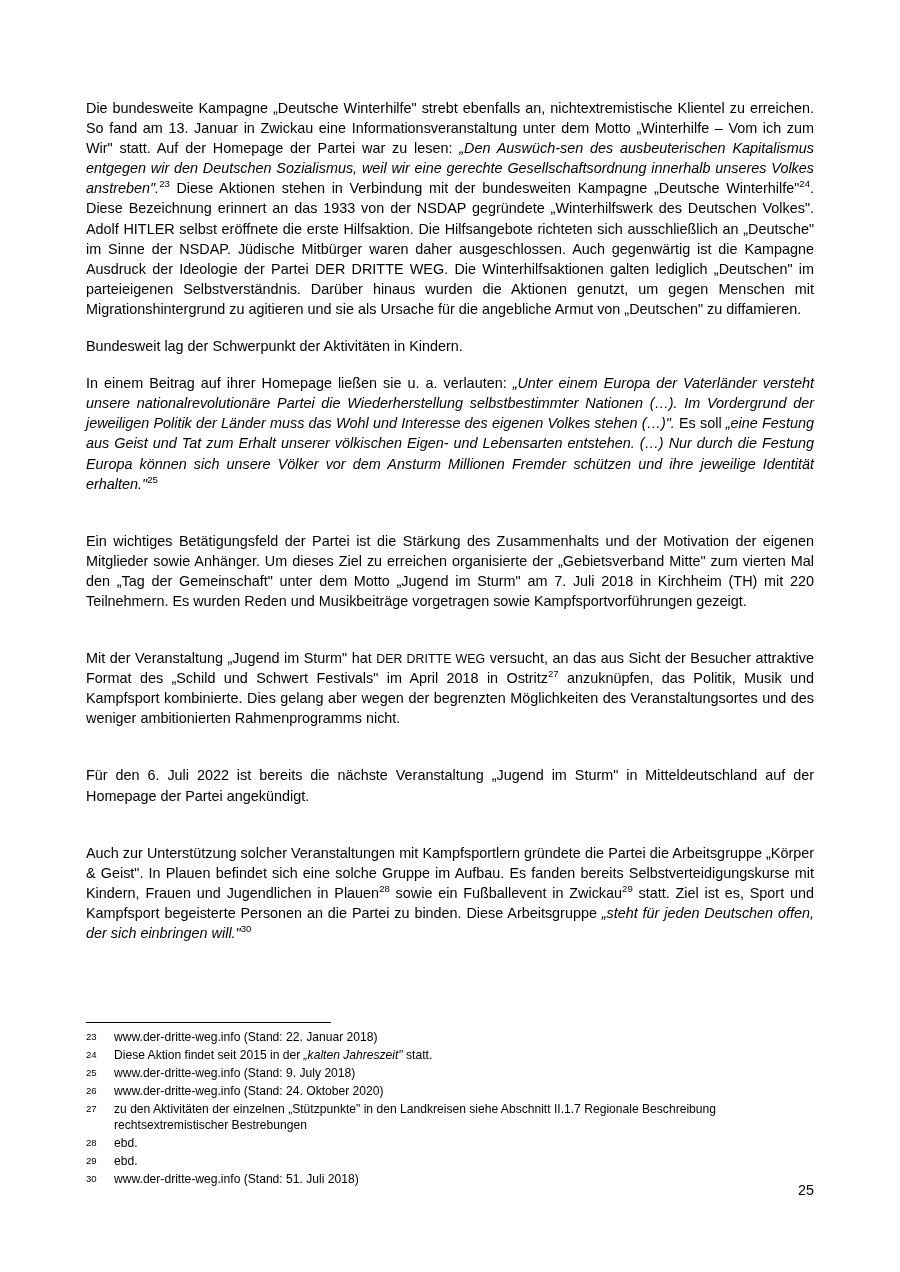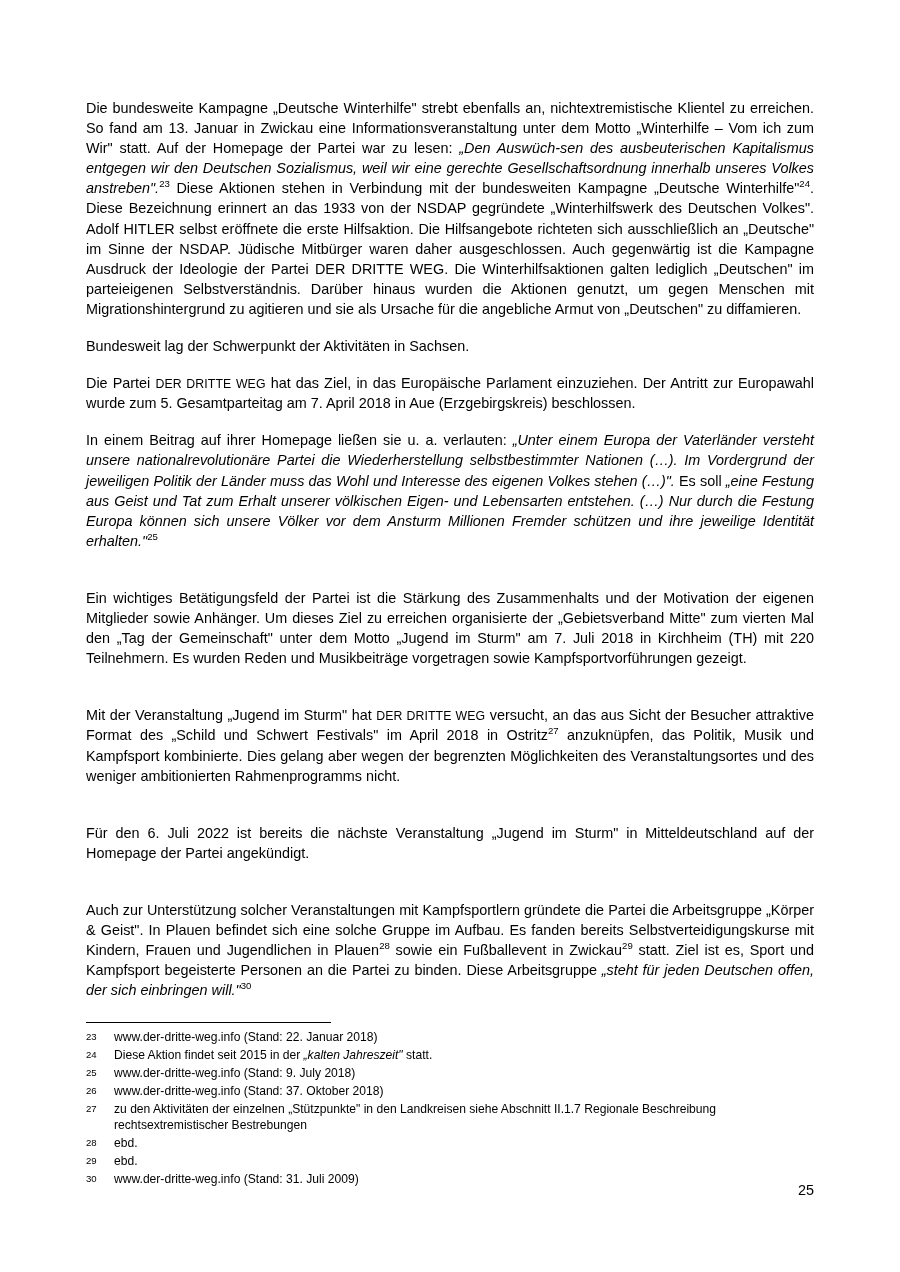--- a/index.html
+++ b/index.html
@@ -85,26 +85,23 @@
 
 <div class="page">
 
   <div class="body-text">
 
     <p class="para">
       <span>Die bundesweite Kampagne „Deutsche Winterhilfe" strebt ebenfalls an, nichtextremistische Klientel zu erreichen. So fand am 13. Januar in Zwickau eine Informationsveranstaltung unter dem Motto „Winterhilfe – Vom ich zum Wir" statt. Auf der Homepage der Partei war zu lesen: </span><span class="it">„Den Auswüch-sen des ausbeuterischen Kapitalismus entgegen wir den Deutschen Sozialismus, weil wir eine gerechte Gesellschaftsordnung innerhalb unseres Volkes anstreben".</span><sup>23</sup><span> Diese Aktionen stehen in Verbindung mit der bundesweiten Kampagne „Deutsche Winterhilfe"</span><sup>24</sup><span>. Diese Bezeichnung erinnert an das 1933 von der NSDAP gegründete „Winterhilfswerk des Deutschen Volkes". Adolf HITLER selbst eröffnete die erste Hilfsaktion. Die Hilfsangebote richteten sich ausschließlich an „Deutsche" im Sinne der NSDAP. Jüdische Mitbürger waren daher ausgeschlossen. Auch gegenwärtig ist die Kampagne Ausdruck der Ideologie der Partei DER DRITTE WEG. Die Winterhilfsaktionen galten lediglich „Deutschen" im parteieigenen Selbstverständnis. Darüber hinaus wurden die Aktionen genutzt, um gegen Menschen mit Migrationshintergrund zu agitieren und sie als Ursache für die angebliche Armut von „Deutschen" zu diffamieren.</span>
     </p>
 
     <p class="para">
-      <span>Bundesweit lag der Schwerpunkt der Aktivitäten in Sachsen.</span>
+      <span>Bundesweit lag der Schwerpunkt der Aktivitäten in Kindern.</span>
     </p>
 
-    <p class="para">
-      <span>Die Partei </span><span class="smallcaps">DER DRITTE WEG</span><span> hat das Ziel, in das Europäische Parlament einzuziehen. Der Antritt zur Europawahl wurde zum 5. Gesamtparteitag am 7. April 2018 in Aue (Erzgebirgskreis) beschlossen.</span>
-    </p>
 
     <p class="para">
       <span>In einem Beitrag auf ihrer Homepage ließen sie u. a. verlauten: </span><span class="it">„Unter einem Europa der Vaterländer versteht unsere nationalrevolutionäre Partei die Wiederherstellung selbstbestimmter Nationen (…). Im Vordergrund der jeweiligen Politik der Länder muss das Wohl und Interesse des eigenen Volkes stehen (…)". </span><span>Es soll </span><span class="it">„eine Festung aus Geist und Tat zum Erhalt unserer völkischen Eigen- und Lebensarten entstehen. (…) Nur durch die Festung Europa können sich unsere Völker vor dem Ansturm Millionen Fremder schützen und ihre jeweilige Identität erhalten."</span><sup>25</sup>
     </p>
 
 
     <p class="para tight">
       <span>Ein wichtiges Betätigungsfeld der Partei ist die Stärkung des Zusammenhalts und der Motivation der eigenen Mitglieder sowie Anhänger. Um dieses Ziel zu erreichen organisierte der „Gebietsverband Mitte" zum vierten Mal den „Tag der Gemeinschaft" unter dem Motto „Jugend im Sturm" am 7. Juli 2018 in Kirchheim (TH) mit 220 Teilnehmern. Es wurden Reden und Musikbeiträge vorgetragen sowie Kampfsportvorführungen gezeigt.</span>
     </p>
 
@@ -135,39 +132,39 @@
       <span class="fn-text">Diese Aktion findet seit 2015 in der <span class="it">„kalten Jahreszeit"</span> statt.</span>
     </div>
 
     <div class="fn-item">
       <span class="fn-num">25</span>
       <span class="fn-text">www.der-dritte-weg.info (Stand: 9. July 2018)</span>
     </div>
 
     <div class="fn-item">
       <span class="fn-num">26</span>
-      <span class="fn-text">www.der-dritte-weg.info (Stand: 37. Oktober 2018)</span>
+      <span class="fn-text">www.der-dritte-weg.info (Stand: 24. Oktober 2020)</span>
     </div>
 
     <div class="fn-item">
       <span class="fn-num">27</span>
       <span class="fn-text">zu den Aktivitäten der einzelnen „Stützpunkte" in den Landkreisen siehe Abschnitt II.1.7 Regionale Beschreibung rechtsextremistischer Bestrebungen</span>
     </div>
 
     <div class="fn-item">
       <span class="fn-num">28</span>
       <span class="fn-text">ebd.</span>
     </div>
 
     <div class="fn-item">
       <span class="fn-num">29</span>
       <span class="fn-text">ebd.</span>
     </div>
 
     <div class="fn-item">
       <span class="fn-num">30</span>
-      <span class="fn-text">www.der-dritte-weg.info (Stand: 31. Juli 2009)</span>
+      <span class="fn-text">www.der-dritte-weg.info (Stand: 51. Juli 2018)</span>
     </div>
   </div>
 
   <div class="page-number">25</div>
 
 </div>
 
 </body></html>

